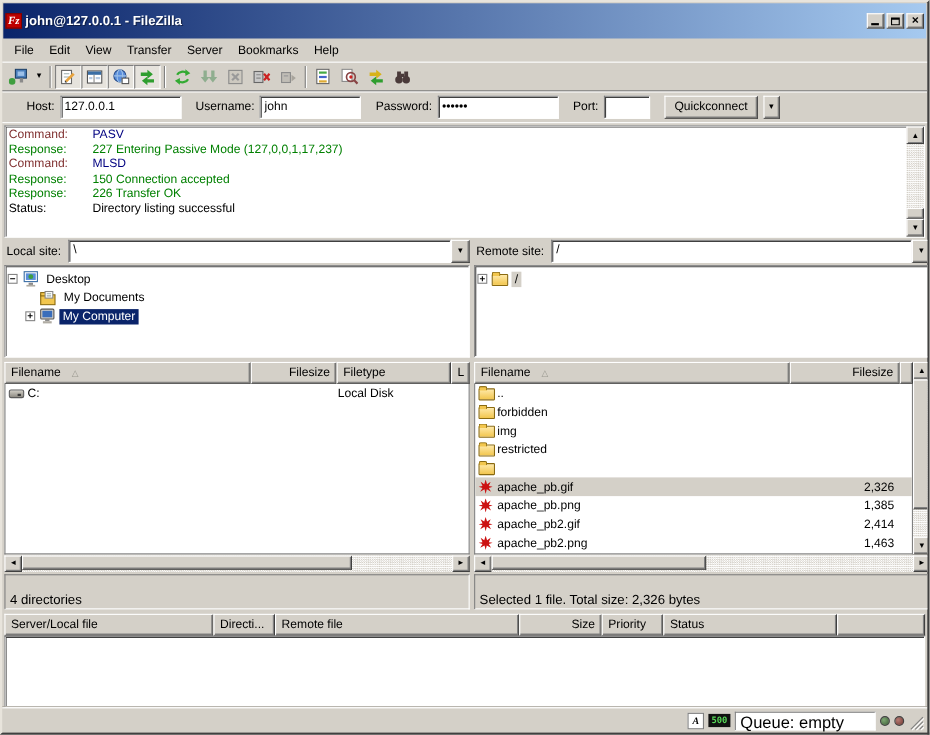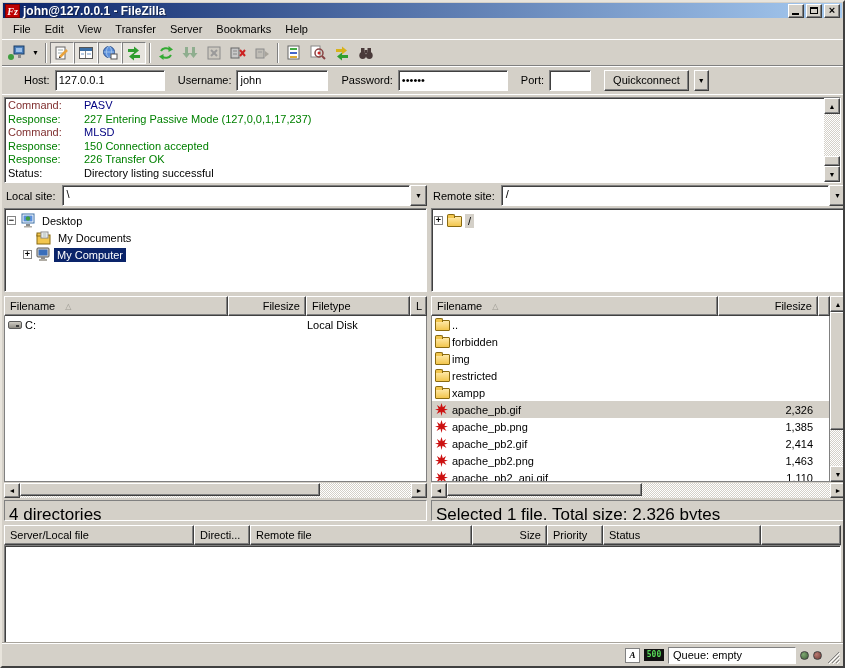--- a/index.html
+++ b/index.html
@@ -4,21 +4,21 @@
 <style>
   * { box-sizing: border-box; margin: 0; padding: 0; }
   html,body { background:#9a9a9a; }
   body { font-family:"Liberation Sans", sans-serif; }
   .window{
     width:845px;height:668px;background:#d4d0c8;
     border:2px solid;border-color:#e8e4dc #404040 #404040 #e8e4dc;
     display:flex;flex-direction:column;overflow:hidden;
   }
   
-  .titlebar{height:15px;margin:1px;flex:none;display:flex;align-items:center;
+  .titlebar{height:32px;margin:1px;flex:none;display:flex;align-items:center;
     background:linear-gradient(90deg,#0a246a,#a6caf0);padding:0 2px;}
   .app-icon{width:15px;height:14px;background:#bf0000;color:#fff;font:italic bold 10px/14px "Liberation Serif",serif;
     text-align:center;margin-right:3px;border:1px solid #7a0000;}
   .title-text{color:#fff;font:bold 12px "Liberation Sans",sans-serif;text-shadow:1px 1px 0 rgba(0,0,0,.4);flex:1;}
   .win-btn{width:16px;height:14px;background:#d4d0c8;border:1px solid;border-color:#fff #404040 #404040 #fff;
     box-shadow:inset -1px -1px 0 #808080;margin-left:2px;display:flex;align-items:center;justify-content:center;position:relative;}
   .glyph-min{position:absolute;bottom:2px;left:3px;width:7px;height:2px;background:#000;}
   .glyph-max{width:8px;height:7px;border:1px solid #000;border-top-width:2px;}
   .glyph-close{font:bold 11px/11px "Liberation Sans",sans-serif;color:#000;}
   
@@ -34,21 +34,21 @@
   .quickbar{height:30px;flex:none;display:flex;align-items:center;gap:5px;padding:0 6px;
     border-top:1px solid #808080;box-shadow:0 1px 0 #fff inset;font-size:11px;border-bottom:1px solid #fff;}
   .field{background:#fff;border:1px solid;border-color:#808080 #fff #fff #808080;
     box-shadow:inset 1px 1px 0 #404040;height:21px;font:11px "Liberation Sans",sans-serif;padding:0 3px;}
   .qc-label{margin-left:8px;}
   .qc-label:first-child{margin-left:16px;}
   .btn{background:#d4d0c8;border:1px solid;border-color:#fff #404040 #404040 #fff;
     box-shadow:inset -1px -1px 0 #808080;font:11px "Liberation Sans",sans-serif;height:21px;padding:0 8px;}
   .qc-dropbtn{width:15px;padding:0;font-size:7px;}
   
-  .logpane{height:86px;flex:none;margin:2px 2px 0 2px;background:#fff;
+  .logpane{height:102px;flex:none;margin:2px 2px 0 2px;background:#fff;
     border:1px solid;border-color:#808080 #fff #fff #808080;box-shadow:inset 1px 1px 0 #404040;
     display:flex;}
   .log-lines{flex:1;padding:1px 0 0 3px;overflow:hidden;}
   .log-line{display:flex;font-size:11px;line-height:13.5px;white-space:pre;}
   .log-label{width:76px;flex:none;}
   .log-line.command .log-label{color:#803030;}
   .log-line.command .log-text{color:#000080;}
   .log-line.response .log-label,.log-line.response .log-text{color:#008000;}
   .log-line.status .log-label,.log-line.status .log-text{color:#000;}
   
@@ -90,21 +90,21 @@
     box-shadow:inset -1px -1px 0 #808080;font-size:11px;display:flex;align-items:center;padding:0 5px;overflow:hidden;white-space:nowrap;}
   .col-hdr.right{justify-content:flex-end;}
   .col-hdr .sort{margin-left:10px;font-size:8px;color:#9a9890;}
   .list{flex:1;background:#fff;border:1px solid #808080;border-top:none;overflow:hidden;font-size:11px;}
   .lrow{height:17px;display:flex;align-items:center;padding-left:3px;white-space:nowrap;}
   .lrow.sel-inactive{background:#d4d0c8;}
   .licon{width:17px;flex:none;display:flex;align-items:center;}
   .cell{overflow:hidden;}
   .cell.right{text-align:right;padding-right:6px;}
   .pane-status{height:21px;flex:none;margin-top:2px;background:#d4d0c8;border:1px solid;
-    border-color:#808080 #fff #fff #808080;font-size:17px;padding:4px 4px;white-space:nowrap;overflow:hidden;}
+    border-color:#808080 #fff #fff #808080;font-size:12px;padding:15px 4px;white-space:nowrap;overflow:hidden;}
   .remote-body{flex:1;display:flex;min-height:0;}
   .remote-main{flex:1;display:flex;flex-direction:column;min-width:0;}
   
   .fold{width:15px;height:11px;background:linear-gradient(#ffe9a8,#f2c64e);border:1px solid #8a6a10;
     border-radius:1px;position:relative;margin-top:2px;}
   .fold::before{content:"";position:absolute;top:-3px;left:-1px;width:6px;height:3px;background:#f2c64e;
     border:1px solid #8a6a10;border-bottom:none;border-radius:2px 2px 0 0;}
   .imgicon{width:13px;height:13px;background:#cc1111;
     clip-path:polygon(50% 0%,60% 32%,85% 15%,72% 45%,100% 50%,72% 58%,88% 85%,58% 68%,50% 100%,42% 68%,12% 85%,28% 58%,0% 50%,28% 45%,15% 15%,40% 32%);}
   .driveicon{width:14px;height:8px;background:linear-gradient(#cfccc4,#8f8c84);border:1px solid #5a5a5a;border-radius:2px;position:relative;}
@@ -119,21 +119,21 @@
   .tab.active{background:#f4f2ee;font-weight:bold;height:21px;}
   
   .statusbar{height:23px;flex:none;display:flex;align-items:center;border-top:1px solid #fff;
     box-shadow:0 -1px 0 #a8a49c;padding:0 3px 0 6px;font-size:11px;}
   .sb-right{margin-left:auto;display:flex;align-items:center;gap:4px;}
   .ascii-ind{width:15px;height:15px;background:#fff;border:1px solid #808080;font:italic bold 9px/13px "Liberation Serif",serif;
     text-align:center;}
   .speed-badge{min-width:20px;height:12px;background:#111;color:#57d957;font:bold 8px/12px "DejaVu Sans Mono",monospace;
     text-align:center;padding:0 1px;letter-spacing:0;}
   .queue-status{width:128px;height:17px;background:#fff;border:1px solid;border-color:#808080 #fff #fff #808080;
-    padding:1px 0 0 4px;font-size:11px;}
+    padding:1px 0 0 4px;font-size:15px;}
   .led{width:9px;height:9px;border-radius:50%;border:1px solid #404040;}
   .led.green{background:radial-gradient(circle at 35% 35%, #7ea872, #3d5c38);}
   .led.red{background:radial-gradient(circle at 35% 35%, #b87a72, #6e3a34);}
   .grip{width:14px;height:14px;align-self:flex-end;}
 </style>
 </head>
 <body>
 
 <div class="window">
 
@@ -455,21 +455,20 @@
                 <span class="licon">
                   <span class="fold"></span>
                 </span>
                 <span class="cell" style="width:267px">restricted</span>
                 <span class="cell right" style="width:100px"></span>
               </div>
             <div class="lrow">
                 <span class="licon">
                   <span class="fold"></span>
                 </span>
-                <span class="cell" style="width:267px">xampp</span>
                 <span class="cell right" style="width:100px"></span>
               </div>
             <div class="lrow sel-inactive">
                 <span class="licon">
                   <span class="imgicon"></span>
                 </span>
                 <span class="cell" style="width:267px">apache_pb.gif</span>
                 <span class="cell right" style="width:100px">2,326</span>
               </div>
             <div class="lrow">

